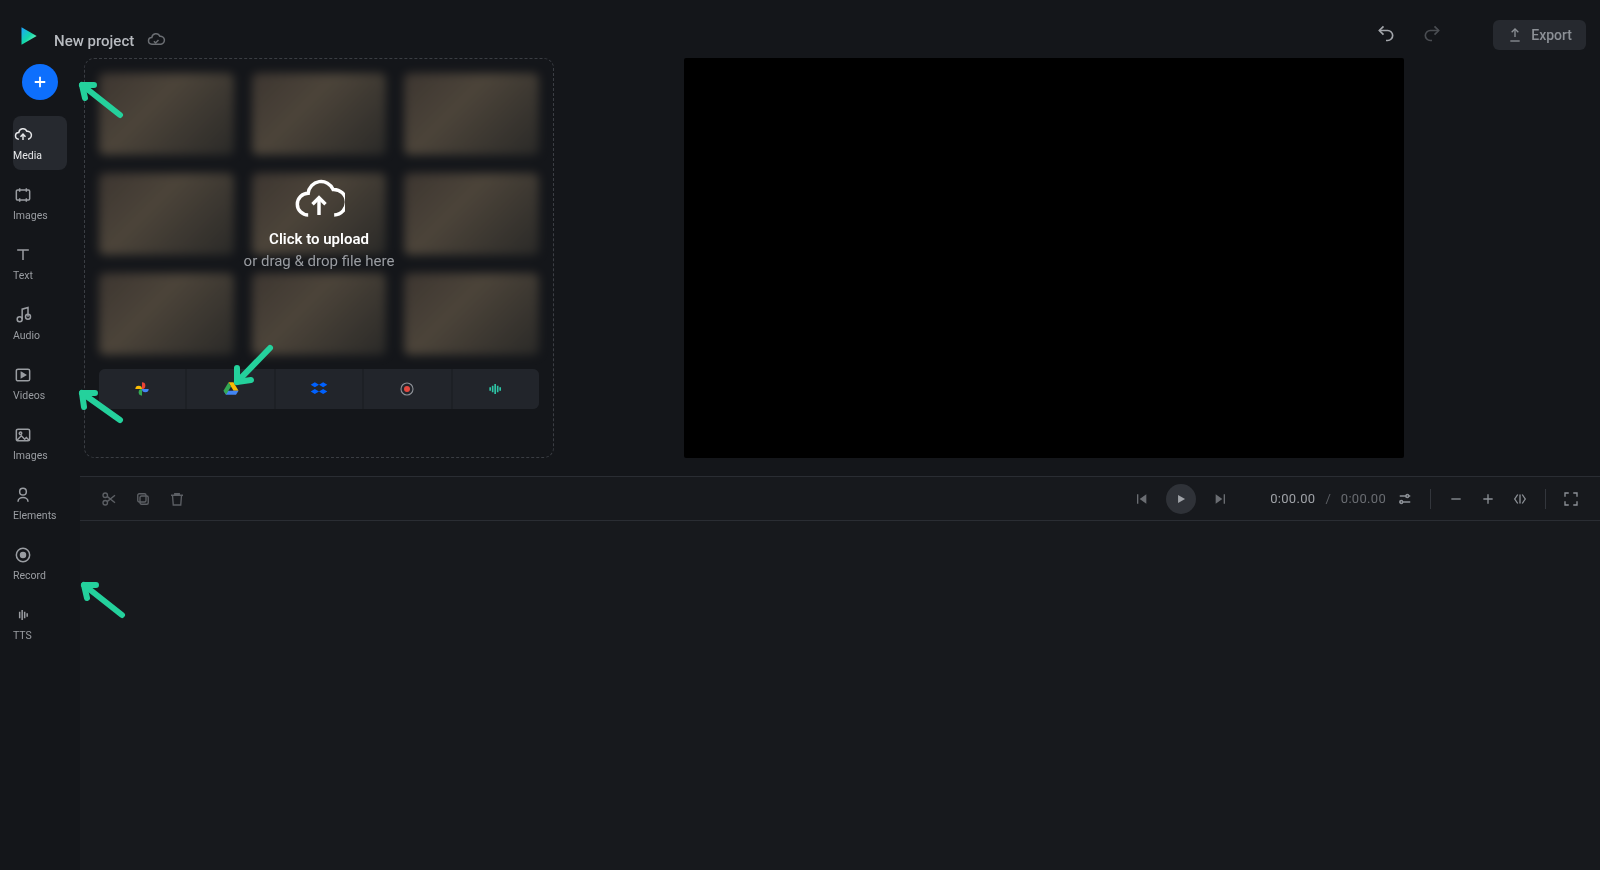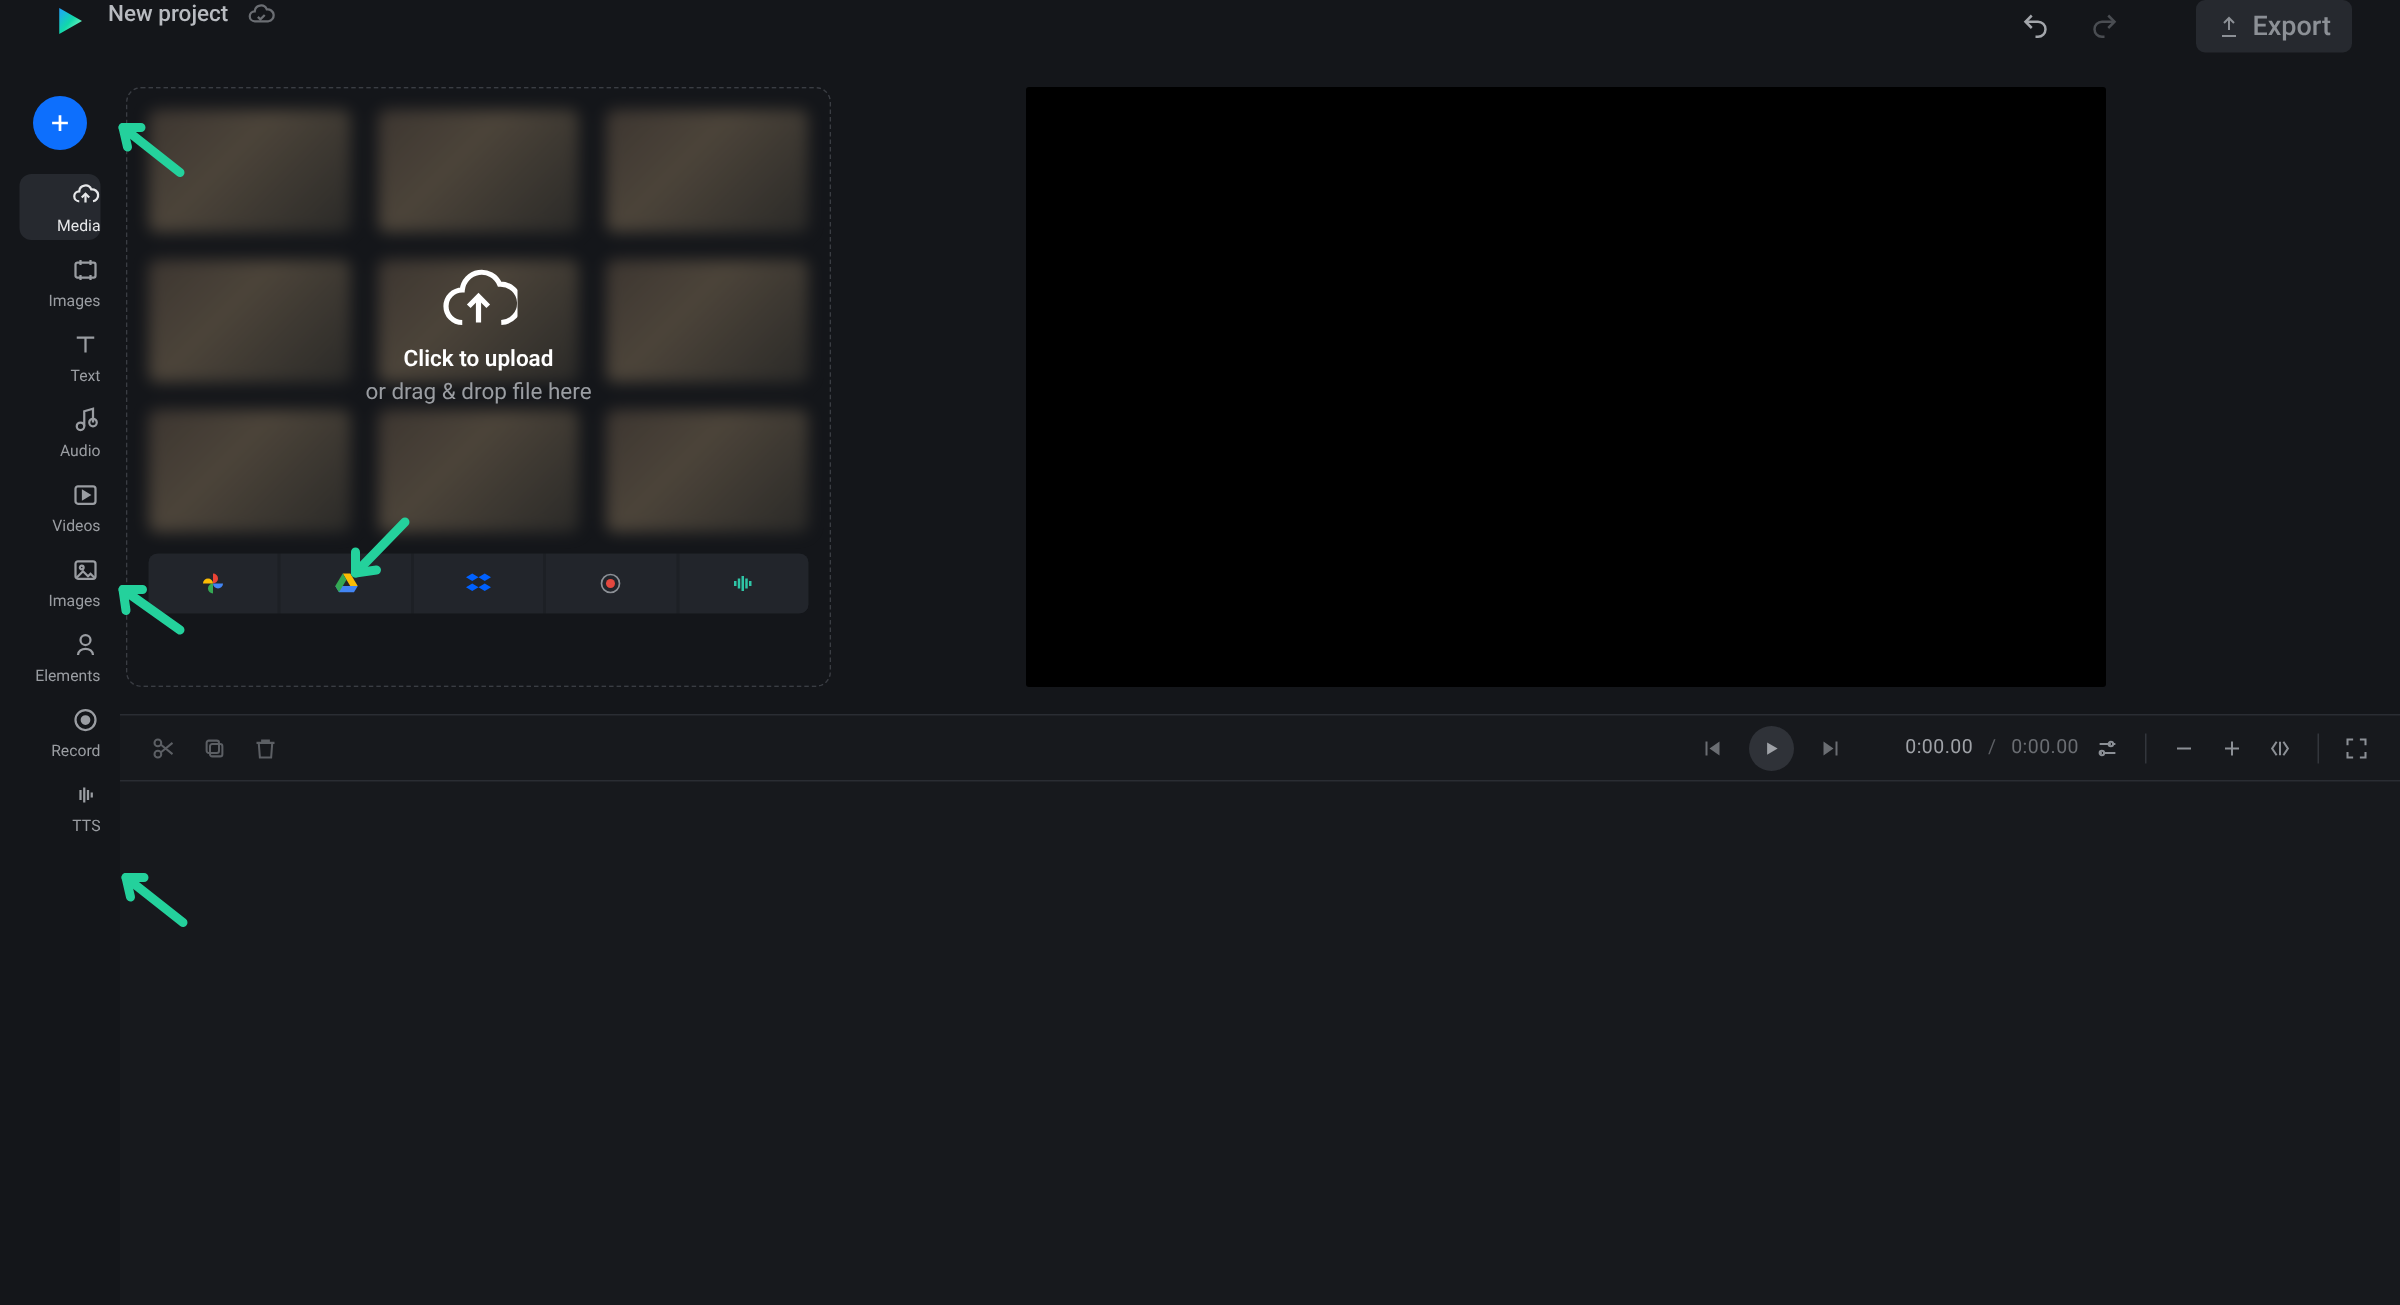--- a/index.html
+++ b/index.html
@@ -19,51 +19,51 @@
     background:var(--bg);
     color:var(--text);
     font-family:-apple-system,BlinkMacSystemFont,'Segoe UI',Roboto,Helvetica,Arial,sans-serif;
     font-size:13px;
     overflow:hidden;
   }
   .app{display:flex;flex-direction:column;height:870px;width:1600px;position:relative;}
   .topbar{
     height:50px;
     display:flex;
-    align-items:flex-start;
-    padding:0 32px;
+    align-items:flex-end;
+    padding:0 14px;
     gap:12px;
   }
   .logo{width:28px;height:28px;display:flex;align-items:center;justify-content:center;}
   .proj-name{color:#b8bbc0;font-weight:500;font-size:15px;}
   .cloud-check{color:#6b6e73;display:flex;align-items:center;}
   .flex-spacer{flex:1;}
   .top-btn{width:34px;height:34px;display:flex;align-items:center;justify-content:center;color:#a3a6ab;border-radius:6px;}
   .top-btn.disabled{color:#4a4d52;}
   .export-btn{
     display:flex;align-items:center;gap:8px;
     background:#26292f;
     color:#8c9096;
-    padding:7px 14px;border-radius:6px;font-weight:500;font-size:18px;
+    padding:7px 14px;border-radius:6px;font-weight:500;font-size:14px;
   }
   .body{flex:1;display:flex;min-height:0;}
   .sidebar{
     width:80px;
     display:flex;flex-direction:column;align-items:center;
     padding-top:14px;gap:6px;
   }
   .add-btn{
     width:36px;height:36px;border-radius:50%;
     background:var(--accent);
     display:flex;align-items:center;justify-content:center;
     margin-bottom:10px;
   }
   .side-item{
-    width:54px;height:44px;border-radius:8px;
-    display:flex;flex-direction:column;align-items:flex-end;justify-content:center;gap:4px;
+    width:54px;height:54px;border-radius:8px;
+    display:flex;flex-direction:column;align-items:flex-start;justify-content:center;gap:4px;
     color:#9a9da2;
   }
   .side-item.active{background:#26292f;color:#e6e7e9;}
   .side-label{font-size:10.5px;}
   .main{flex:1;display:flex;flex-direction:column;min-width:0;}
   .upper{flex:0 0 auto;display:flex;gap:20px;padding:8px 0 18px 0;}
   .media-panel{
     width:470px;margin-left:4px;
     border:1px dashed #3a3d43;border-radius:10px;
     padding:14px;

